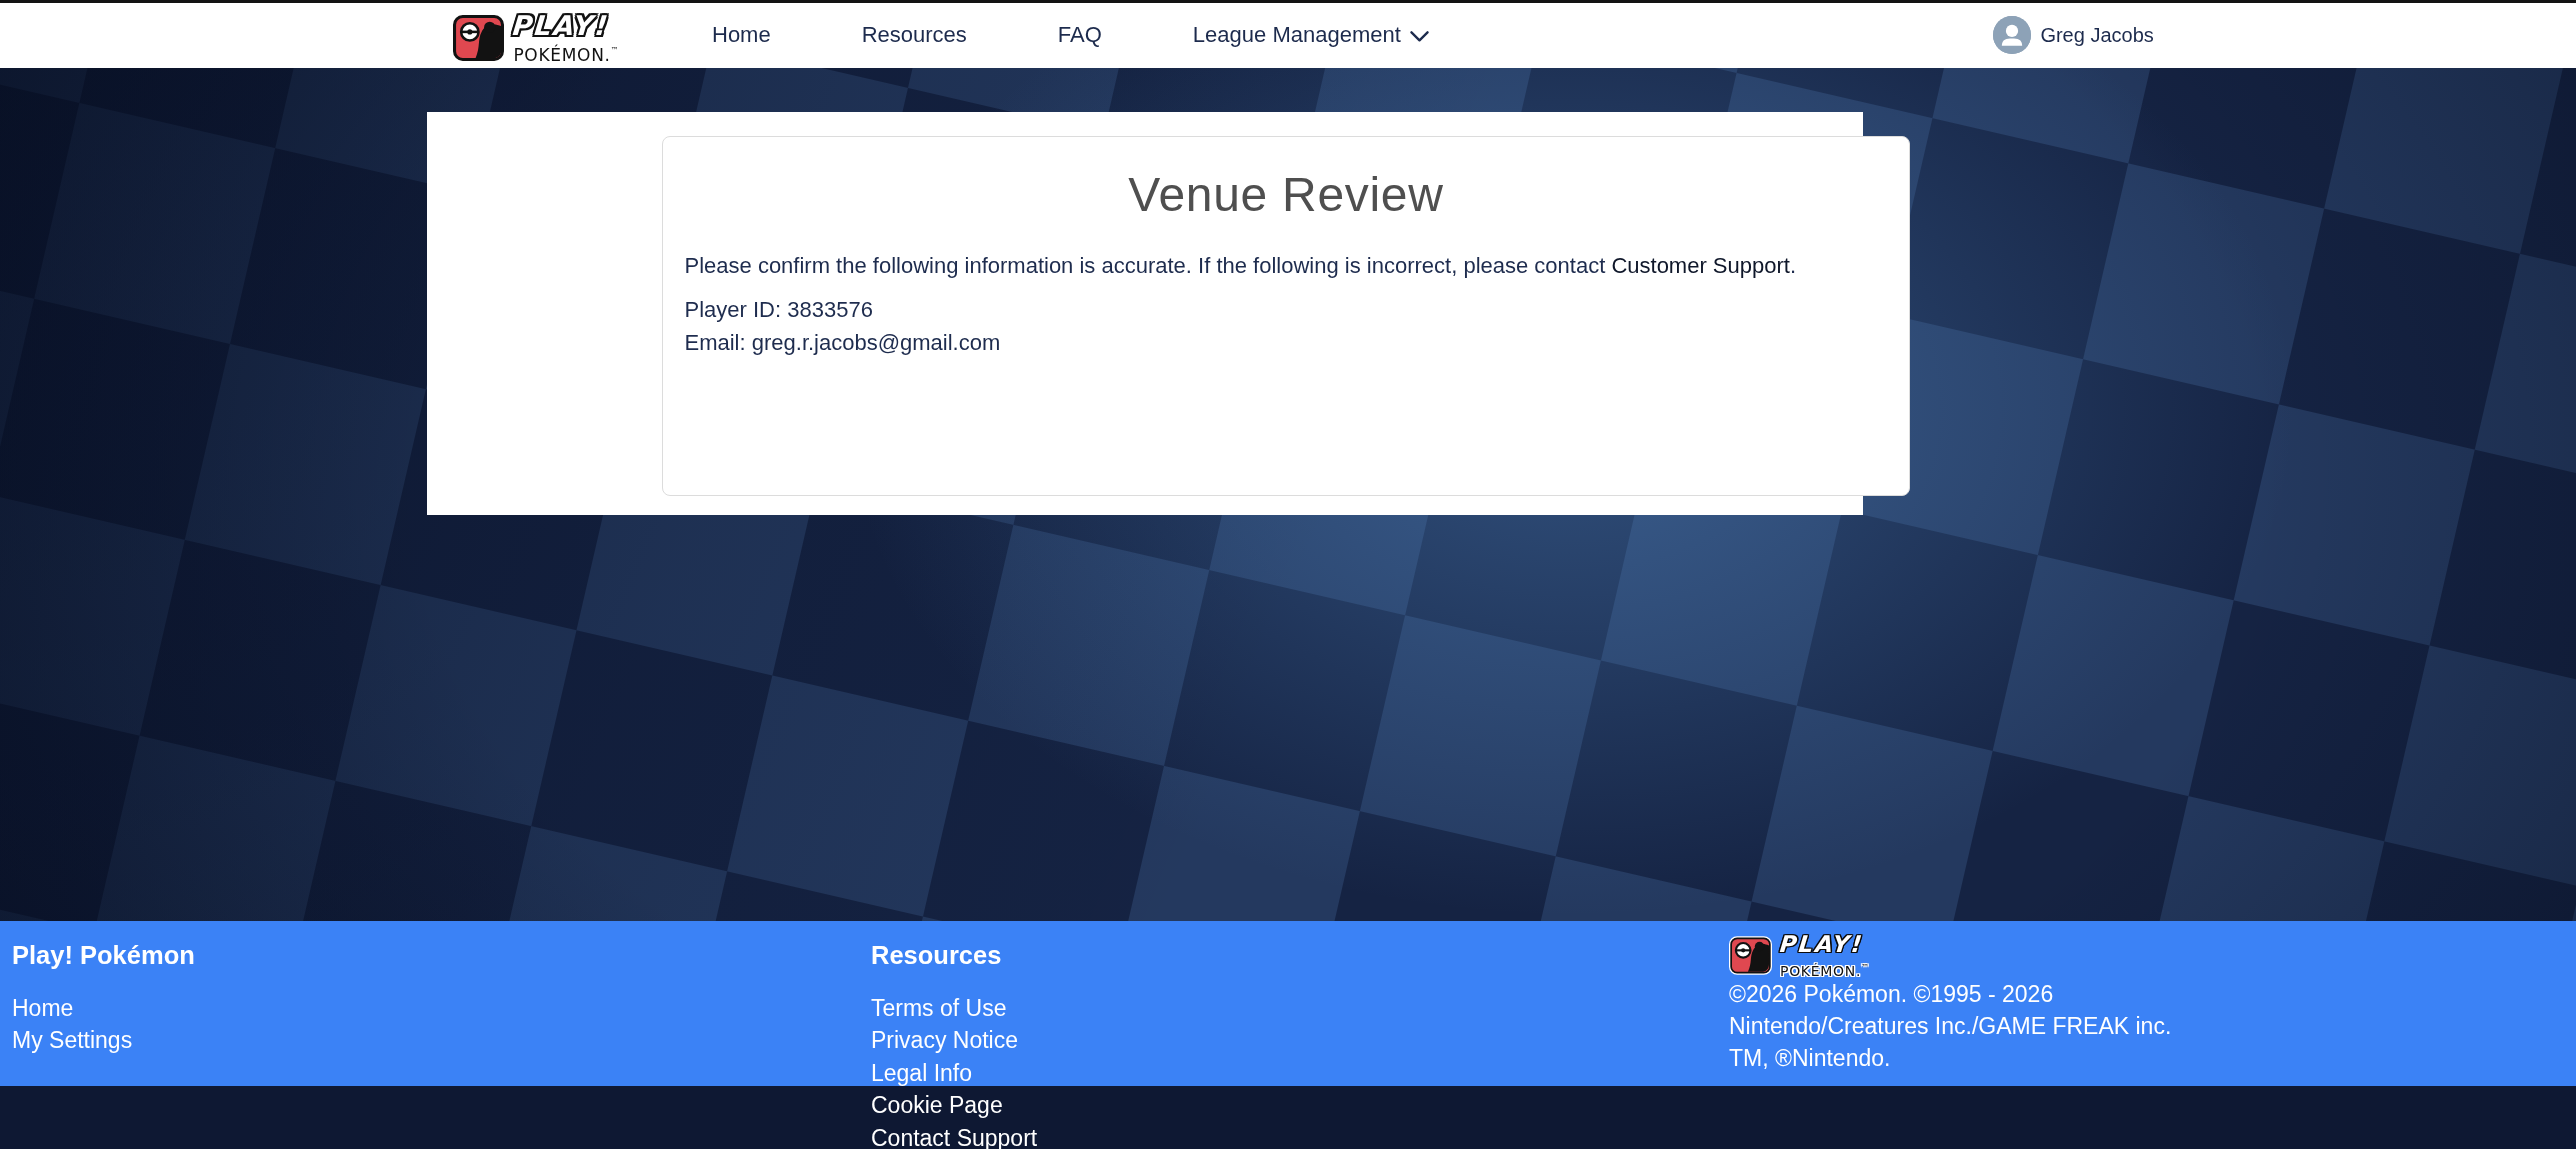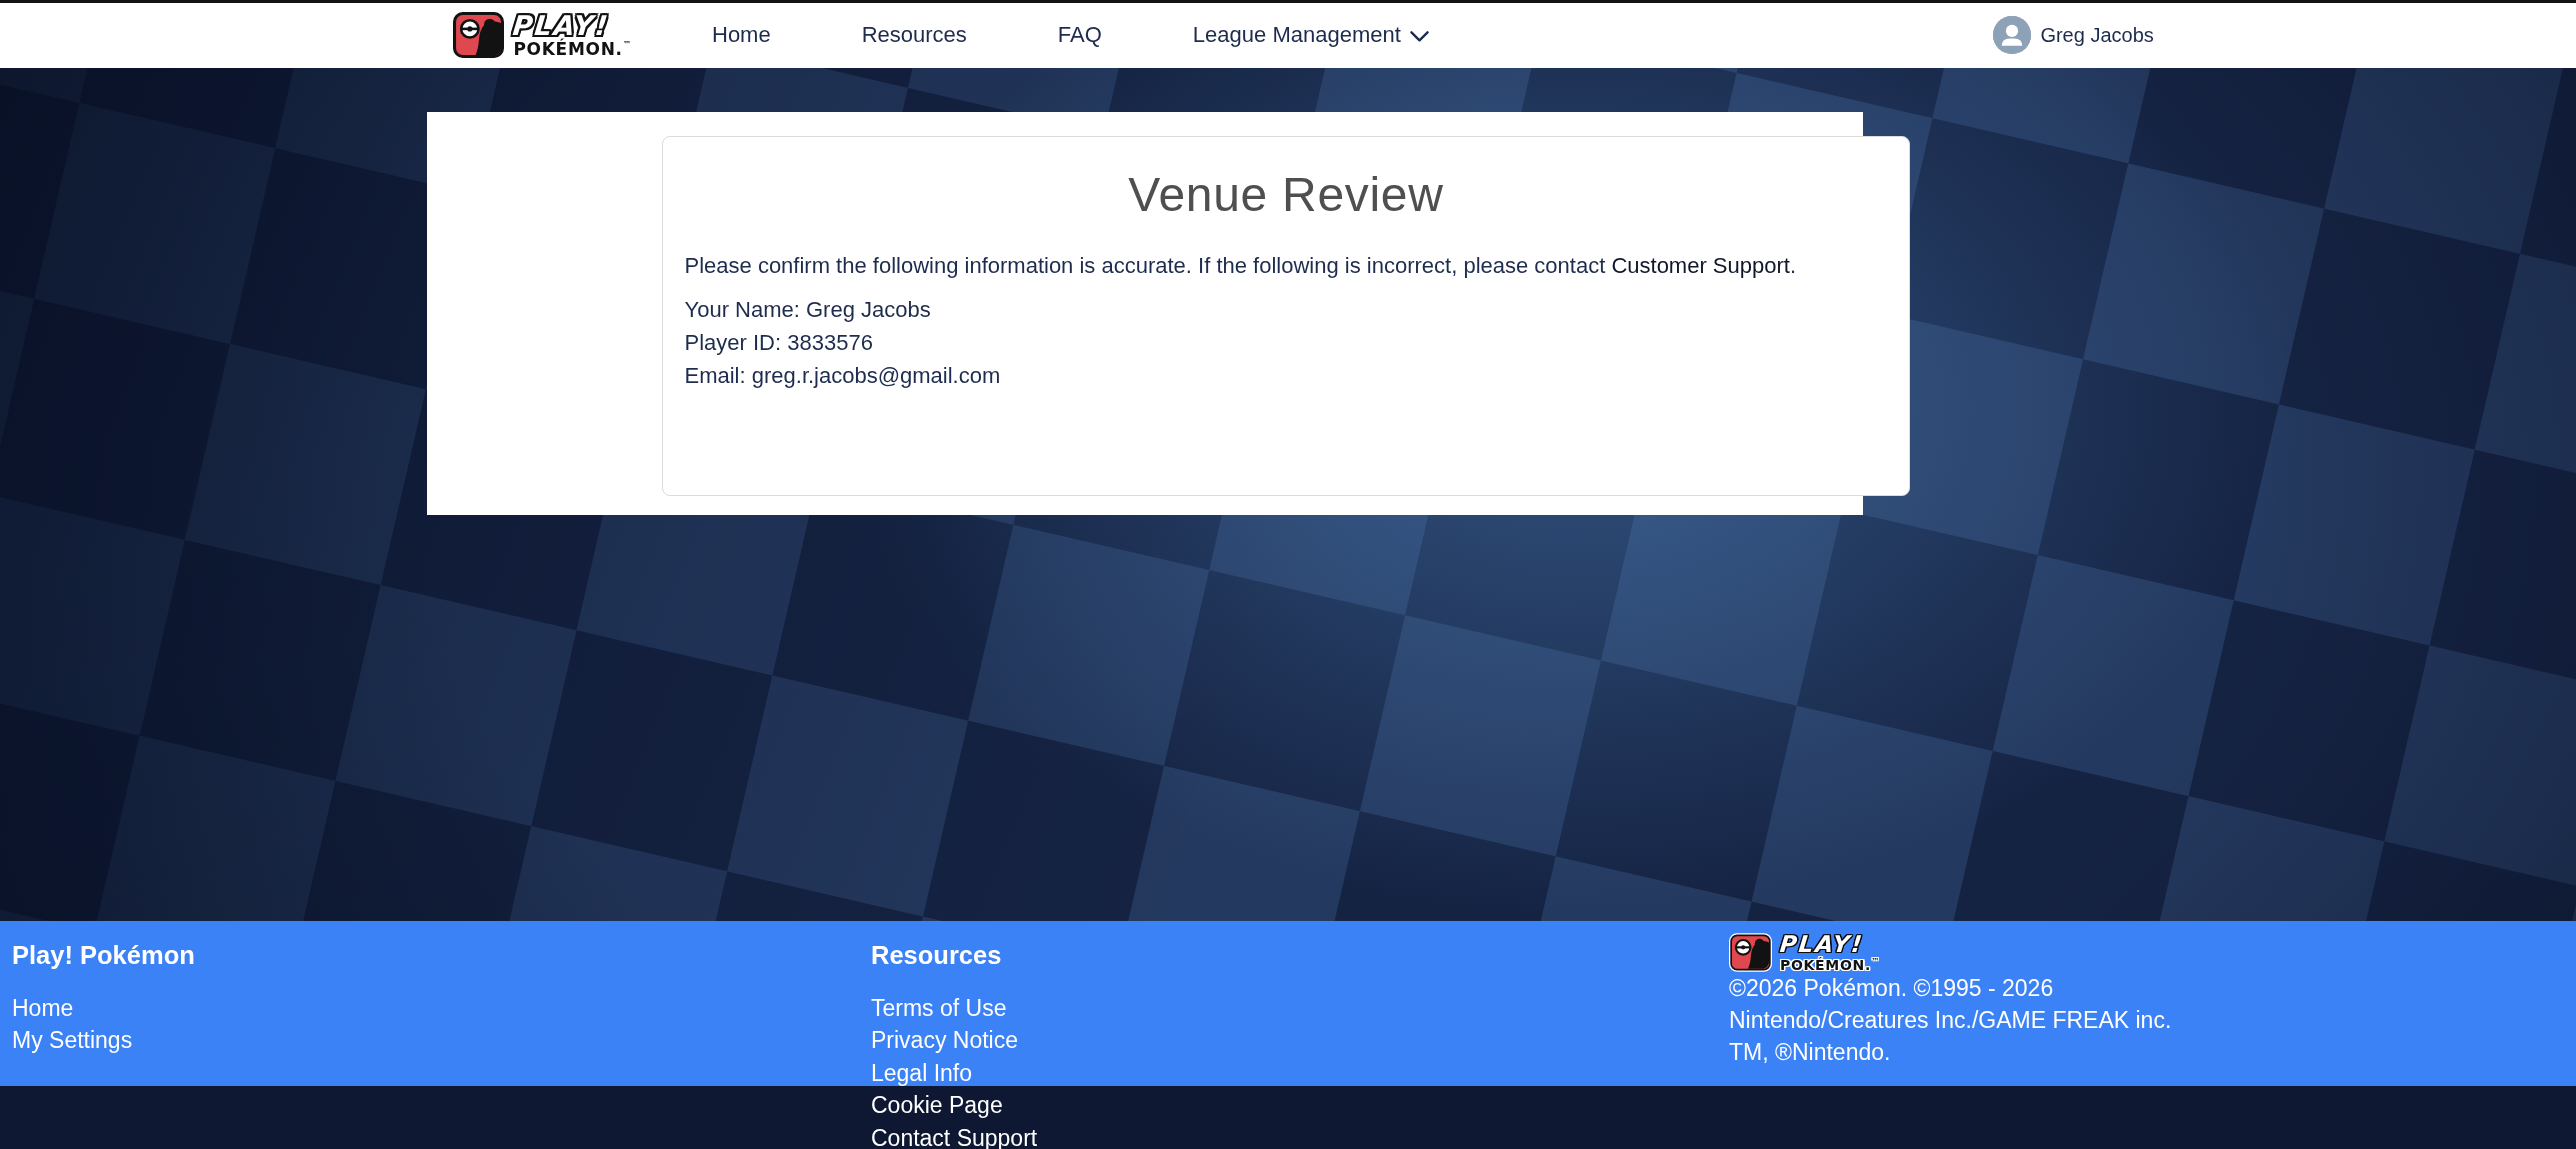--- a/index.html
+++ b/index.html
@@ -12,22 +12,22 @@
 
   
   .navbar { position:absolute; left:0; top:2.7px; width:100%; height:65px; background:#ffffff; z-index:20; }
   .brand { position:absolute; left:453px; top:9.4px; display:flex; align-items:center; gap:9.4px; text-decoration:none; cursor:pointer; }
   .badge { width:51px; height:46px; }
   .wordmark { display:flex; flex-direction:column; line-height:1; }
   .play-text { font-family:"DejaVu Sans", sans-serif; font-style:italic; font-weight:900;
                font-size:27px; letter-spacing:2px; color:#ffffff; transform:skewX(-6deg);
                text-shadow:-2px -2px 0 #121212,2px -2px 0 #121212,-2px 2px 0 #121212,2px 2px 0 #121212,
                            0 -2px 0 #121212,0 2px 0 #121212,-2px 0 0 #121212,2px 0 0 #121212; }
-  .pokemon-text { font-family:"DejaVu Sans", sans-serif; font-weight:700; font-size:17px;
-                  letter-spacing:0.7px; color:#121212; margin-top:2px; }
+  .pokemon-text { font-family:"DejaVu Sans", sans-serif; font-weight:400; font-size:17px;
+                  letter-spacing:0.7px; color:#121212; margin-top:8px; }
   .pokemon-text .tm { font-size:8px; vertical-align:top; }
 
   .nav { position:absolute; left:712px; top:0; height:65px; display:flex; align-items:center; gap:91px; }
   .nav a { font-size:22px; color:#1d2b4d; text-decoration:none; cursor:pointer; display:flex; align-items:center; gap:9.4px; }
   .chev { width:19px; height:11.4px; margin-top:2.7px; }
 
   .user { position:absolute; left:1993px; top:0; height:65px; display:flex; align-items:center; gap:9.4px; cursor:pointer; }
   .avatar { width:38px; height:38px; border-radius:50%; background:#8da2b7; display:flex; align-items:center; justify-content:center; }
   .avatar svg { width:38px; height:38px; }
   .username { font-size:20px; color:#1d2b4d; }
@@ -122,21 +122,20 @@
     </div>
   </header>
 
   <div class="bg"></div>
 
   <main class="panel">
     <section class="card">
       <h1 class="card-title">Venue Review</h1>
       <p class="intro"><span>Please confirm the following information is accurate. If the following is incorrect, please contact </span><a class="link">Customer Support</a><span>.</span></p>
       <div class="info">
-        <div class="info-line"><span>Your Name:</span> <span>Greg Jacobs</span></div>
         <div class="info-line"><span>Player ID:</span> <span>3833576</span></div>
         <div class="info-line"><span>Email:</span> <span>greg.r.jacobs@gmail.com</span></div>
       </div>
     </section>
   </main>
 
   <footer class="footer">
     <div class="fcol fcol-1">
       <div class="fheading">Play! Pokémon</div>
       <div class="flinks">

